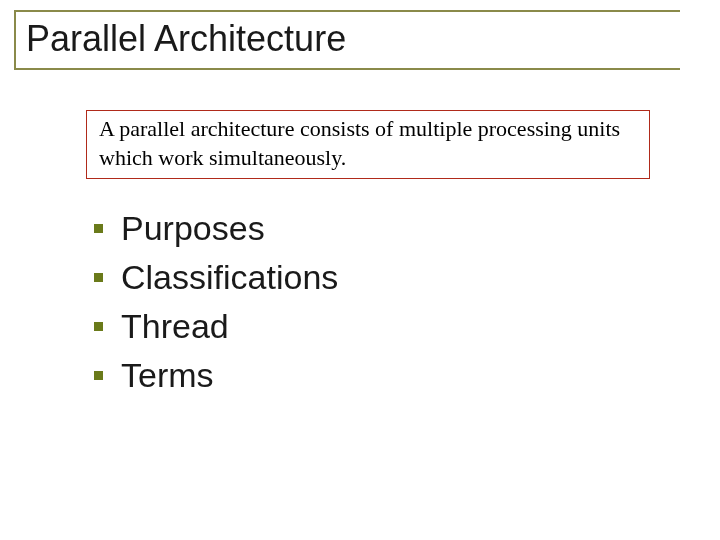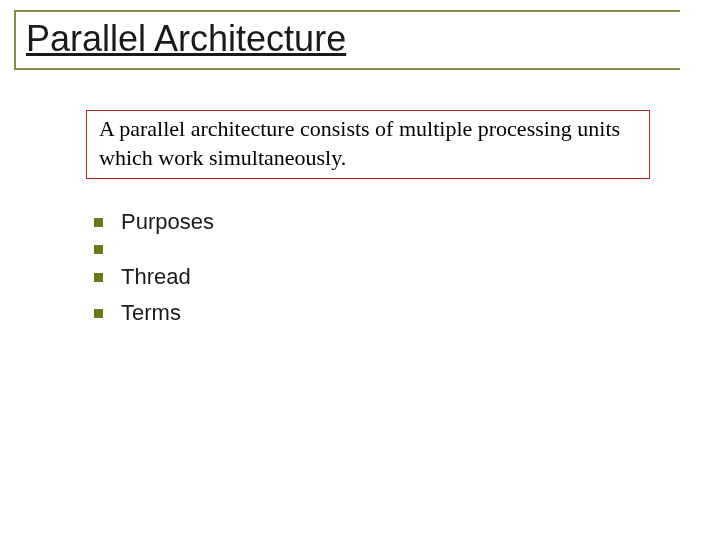--- a/index.html
+++ b/index.html
@@ -29,21 +29,20 @@
       width: 2px;
       background: #8a8a4a;
       align-self: stretch;
       margin-left: 14px;
     }
     .title-text {
       font-size: 36px;
       color: #1a1a1a;
       padding: 6px 0 8px 10px;
       letter-spacing: 0px;
-      text-decoration: underline;
     }
     .title-line-bottom {
       height: 2px;
       background: #8a8a4a;
       margin-left: 14px;
       margin-right: 40px;
     }
     .definition-box {
       margin: 40px 70px 0 86px;
       border: 1px solid #b02a1a;
@@ -63,21 +62,21 @@
       margin-bottom: 10px;
     }
     .bullet-square {
       width: 9px;
       height: 9px;
       background: #6a7a1a;
       margin-right: 18px;
       flex-shrink: 0;
     }
     .bullet-text {
-      font-size: 22px;
+      font-size: 34px;
       color: #1a1a1a;
     }
   </style>
 </head>
 <body>
 
 <div class="title-block">
   <div class="title-line-top"></div>
   <div class="title-row">
     <div class="title-left-bar"></div>
@@ -90,20 +89,21 @@
   <div>A parallel architecture consists of multiple processing units which work simultaneously.</div>
 </div>
 
 <div class="bullet-list">
   <div class="bullet-item">
     <div class="bullet-square"></div>
     <div class="bullet-text">Purposes</div>
   </div>
   <div class="bullet-item">
     <div class="bullet-square"></div>
+    <div class="bullet-text">Classifications</div>
   </div>
   <div class="bullet-item">
     <div class="bullet-square"></div>
     <div class="bullet-text">Thread</div>
   </div>
   <div class="bullet-item">
     <div class="bullet-square"></div>
     <div class="bullet-text">Terms</div>
   </div>
 </div>

